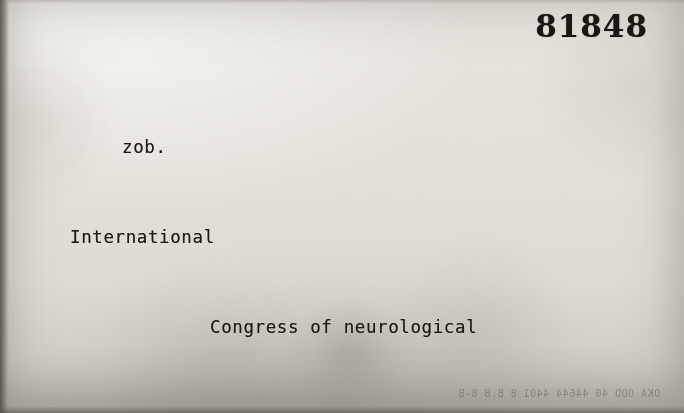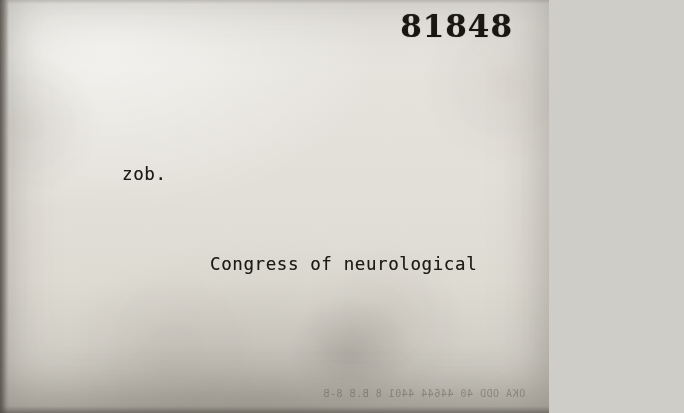--- a/index.html
+++ b/index.html
@@ -9,21 +9,21 @@
   body {
     width: 684px;
     height: 413px;
     overflow: hidden;
     background: #cfcdc8;
     font-family: "DejaVu Sans Mono", monospace;
   }
 
   #card {
     position: relative;
-    width: 549px;
+    width: 684px;
     height: 413px;
     background:
       radial-gradient(ellipse 60% 50% at 48% 95%, rgba(120,115,105,0.22) 0%, rgba(150,145,135,0.05) 55%, rgba(0,0,0,0) 75%),
       radial-gradient(ellipse 70% 60% at 20% 10%, rgba(255,255,255,0.55) 0%, rgba(255,255,255,0) 70%),
       linear-gradient(180deg, #e7e5df 0%, #e3e0d9 40%, #dedbd3 68%, #d2cfc7 86%, #c8c5bc 100%);
     box-sizing: border-box;
     overflow: hidden;
   }
 
   
@@ -100,21 +100,21 @@
     letter-spacing: 0.6px;
     color: #1d1b16;
     white-space: pre;
     text-shadow: 0 0 0.6px rgba(40,38,30,0.55);
   }
   .tline {
     white-space: pre;
     display: block;
   }
   .l-author { }
-  .l-zob { padding-left: 52px; margin-top: 27px; }
+  .l-zob { padding-left: 52px; }
   .l-intl { }
   .l-cong { padding-left: 140px; }
 
   
   #showthrough {
     position: absolute;
     right: 24px;
     bottom: 14px;
     font-family: "DejaVu Sans Mono", monospace;
     font-size: 10px;
@@ -140,20 +140,21 @@
   <div id="grain"></div>
   <div id="top-edge"></div>
   <div id="left-edge"></div>
   <div id="bottom-edge"></div>
   <div id="smudge"></div>
 
   <div id="accession">81848</div>
 
   <div id="typed">
     <span class="tline l-zob">zob.</span>
+    <span class="tline l-intl">International</span>
     <span class="tline l-cong">Congress of neurological</span>
     
     
     
   </div>
 
   <div id="showthrough">OKA ODD 40 44644 4401 8 B.B 8-B</div>
 
   <div id="vignette"></div>
 </div>

